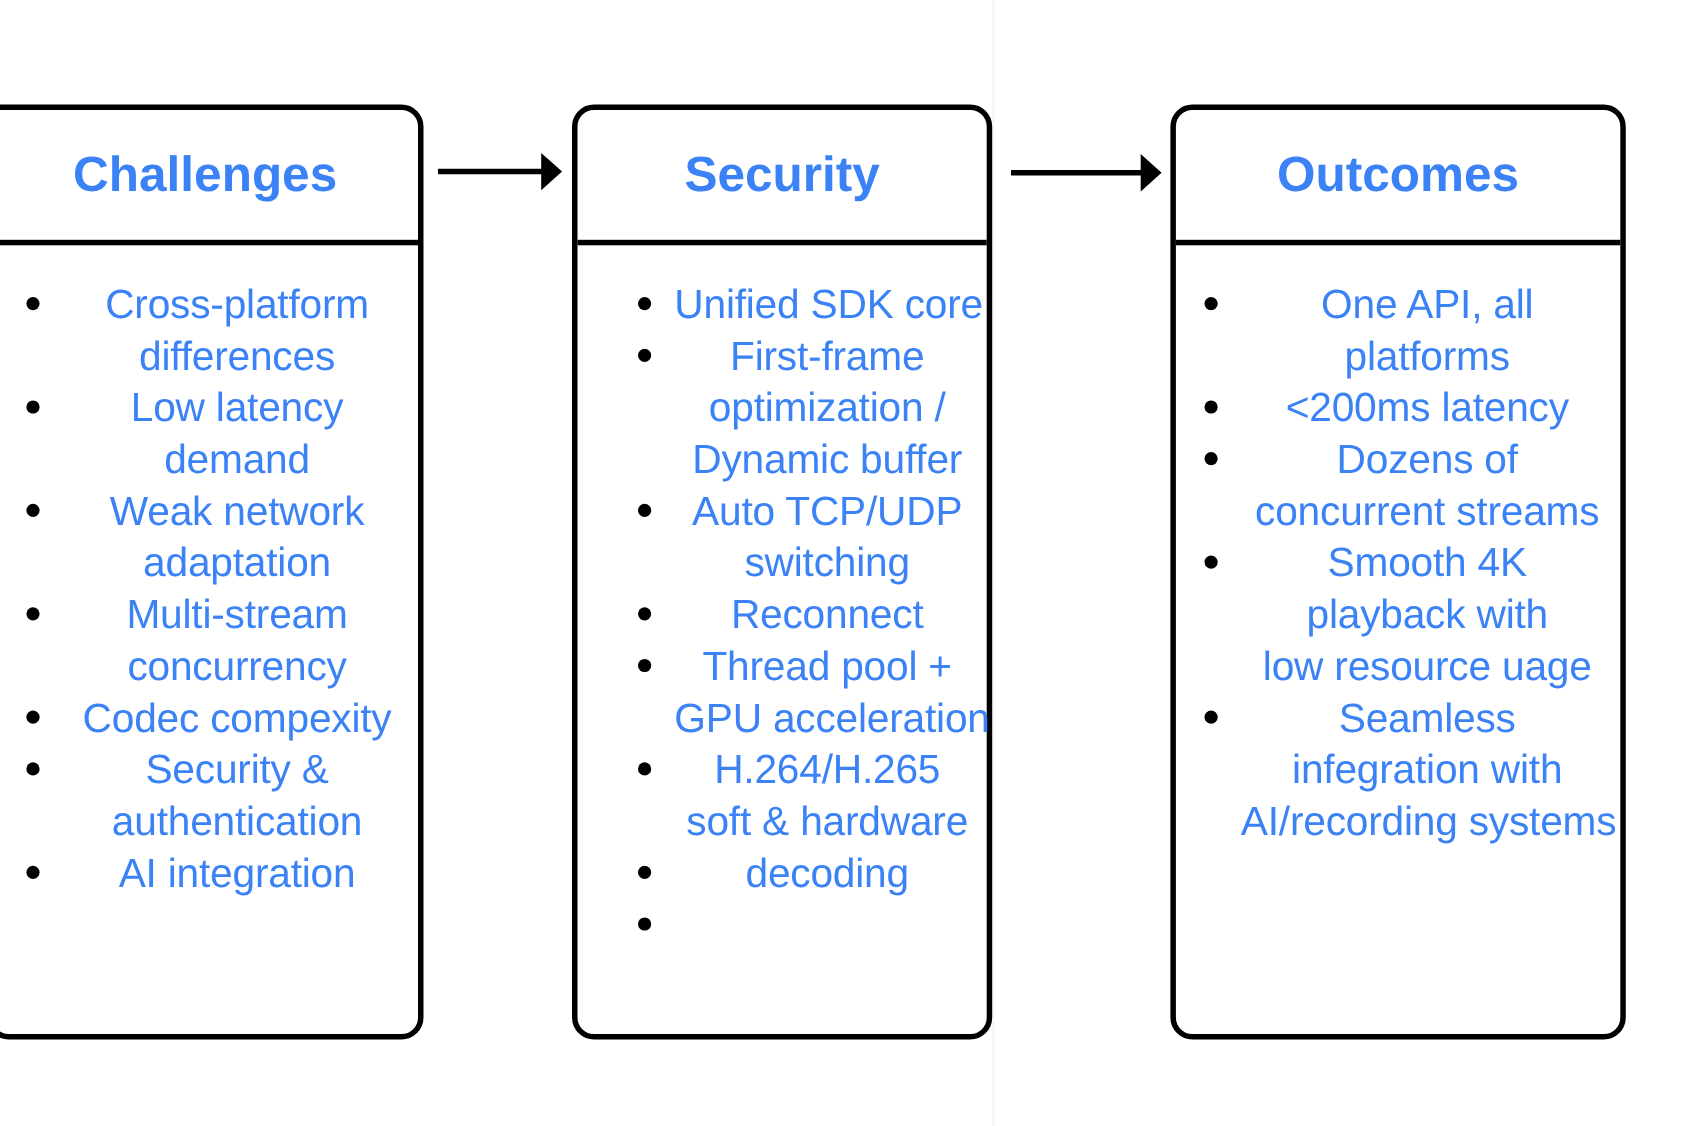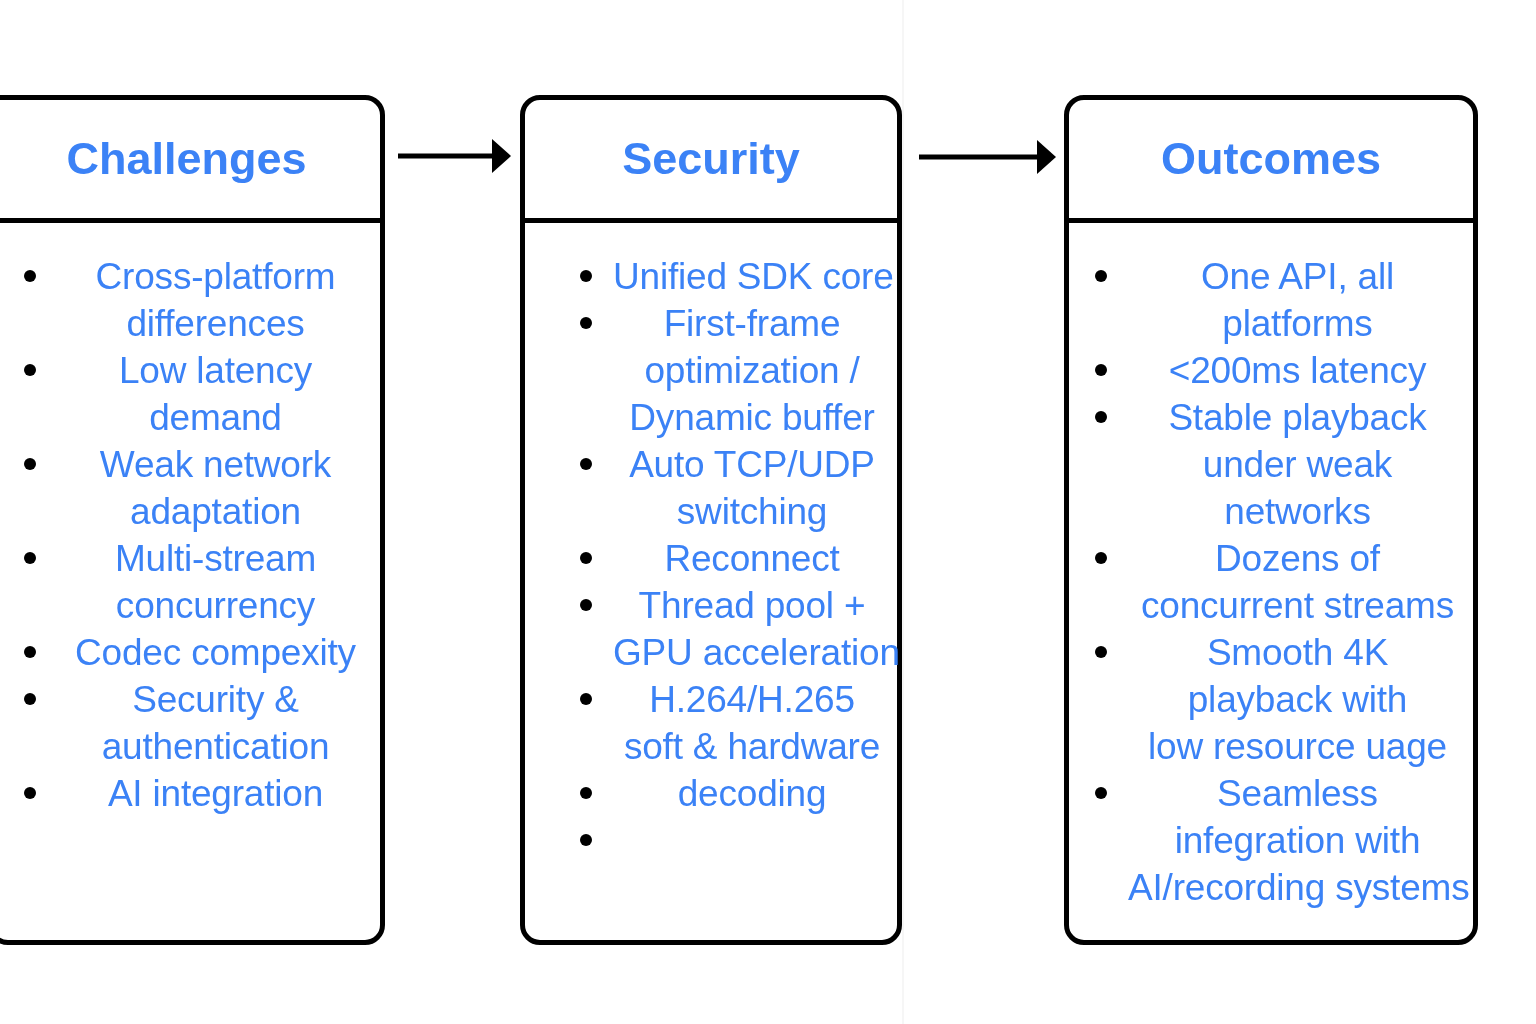--- a/index.html
+++ b/index.html
@@ -111,23 +111,20 @@
   </svg>
 
   <section class="box box-outcomes">
     <div class="box-header">
       <span>Outcomes</span>
     </div>
     <ul class="box-list">
         <li><span class="dot"></span><span class="item-text">One API, all
 platforms</span></li>
         <li><span class="dot"></span><span class="item-text">&lt;200ms latency</span></li>
-        <li><span class="dot"></span><span class="item-text">Stable playback
-under weak
-networks</span></li>
         <li><span class="dot"></span><span class="item-text">Dozens of
 concurrent streams</span></li>
         <li><span class="dot"></span><span class="item-text">Smooth 4K
 playback with
 low resource uage</span></li>
         <li><span class="dot"></span><span class="item-text">Seamless
 infegration with
 AI/recording systems</span></li>
       </ul>
   </section>

